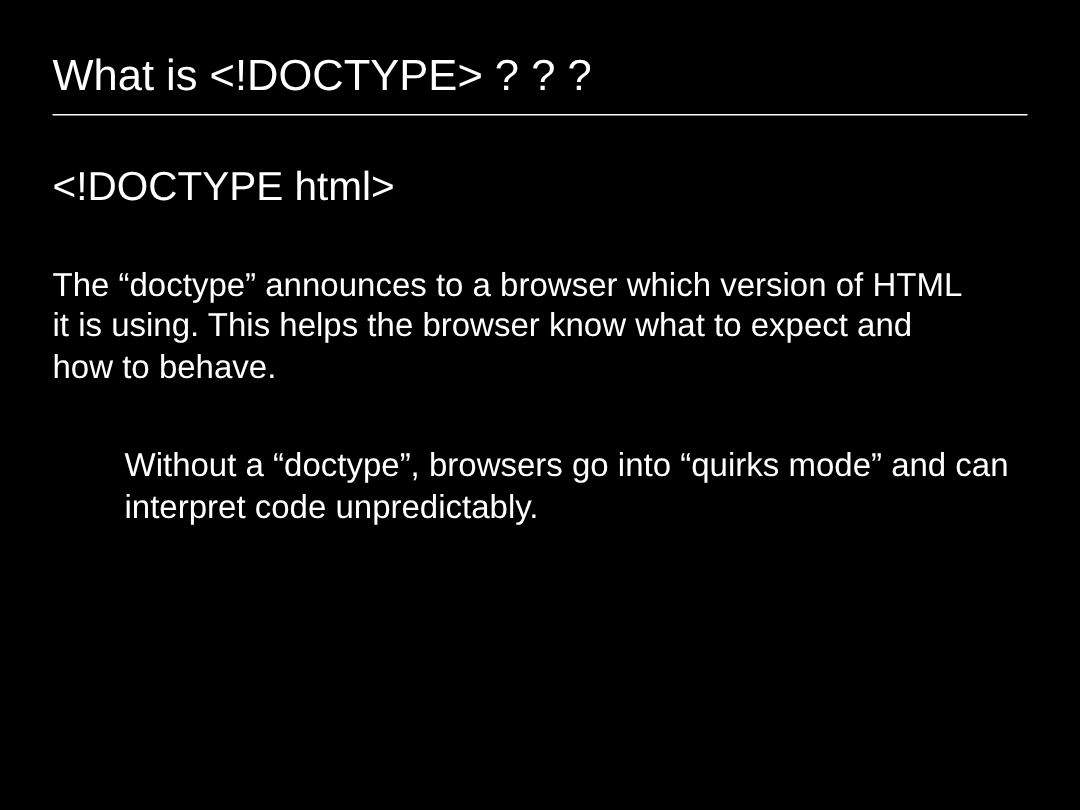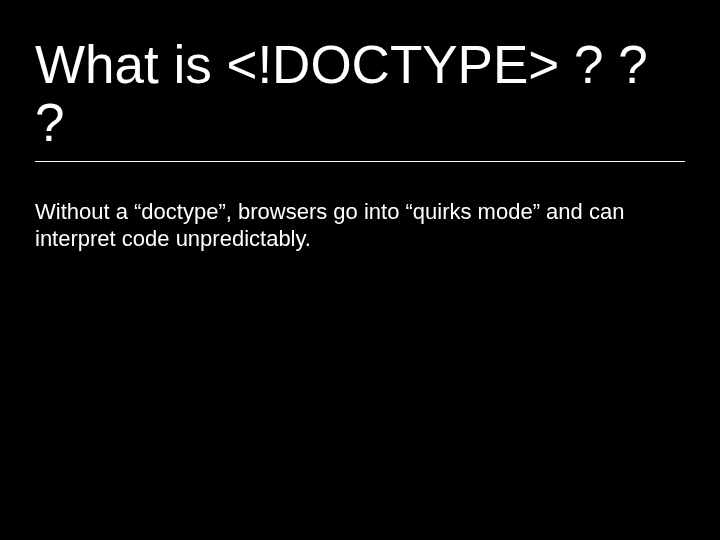--- a/index.html
+++ b/index.html
@@ -12,21 +12,21 @@
     overflow: hidden;
   }
   .slide {
     width: 720px;
     height: 540px;
     box-sizing: border-box;
     padding: 30px 35px 35px 35px;
     color: #ffffff;
   }
   .title {
-    font-size: 53px;
+    font-size: 29px;
     font-weight: 400;
     margin-top: 6px;
     margin-bottom: 0;
     line-height: 1.1;
     border-bottom: 1px solid #ffffff;
     padding-bottom: 8px;
     letter-spacing: 0px;
   }
   .doctype-line {
     font-size: 27px;
@@ -45,14 +45,16 @@
   .body-para + .body-para {
     margin-top: 38px;
     margin-left: 48px;
   }
 </style>
 </head>
 <body>
 
 <div class="slide">
   <h1 class="title">What is &lt;!DOCTYPE&gt;  ? ? ?</h1>
+  <div class="doctype-line">&lt;!DOCTYPE html&gt;</div>
+  <p class="body-para">The “doctype” announces to a browser which version of HTML it is using. This helps the browser know what to expect and how to behave.</p>
   <p class="body-para">Without a “doctype”, browsers go into “quirks mode” and can interpret code unpredictably.</p>
 </div>
 
 </body></html>

